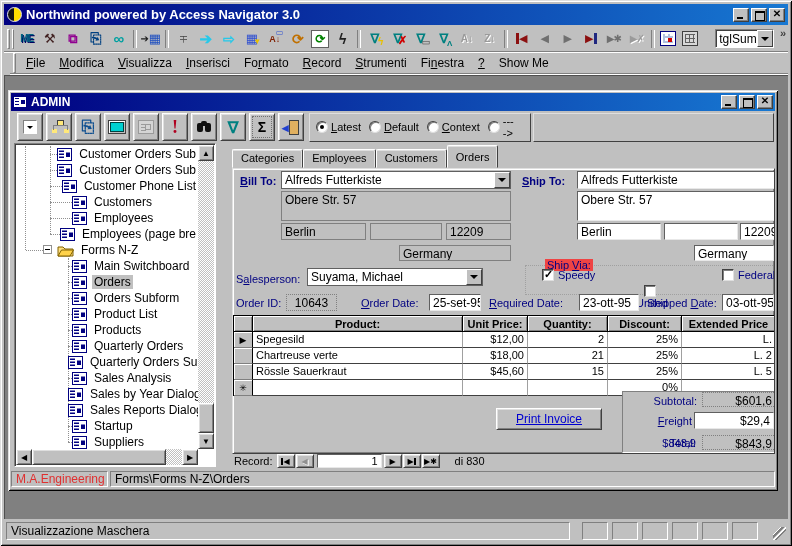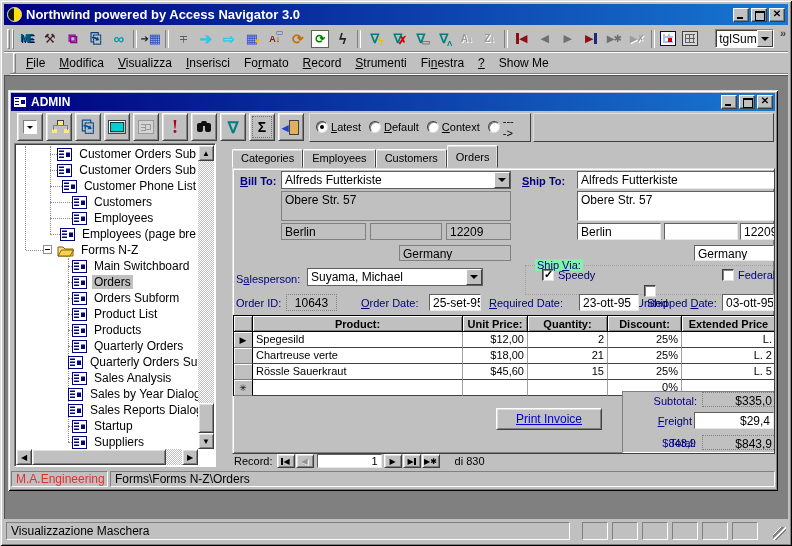--- a/index.html
+++ b/index.html
@@ -630,21 +630,21 @@
             <span class="fld white" style="left:344px;top:22px;width:204px;height:30px">Obere Str. 57</span>
             <span class="fld" style="left:48px;top:54px;width:85px;height:17px">Berlin</span>
             <span class="fld" style="left:137px;top:54px;width:72px;height:17px"></span>
             <span class="fld" style="left:213px;top:54px;width:65px;height:17px">12209</span>
             <span class="fld white" style="left:344px;top:54px;width:84px;height:17px">Berlin</span>
             <span class="fld white" style="left:431px;top:54px;width:74px;height:17px"></span>
             <span class="fld white" style="left:507px;top:54px;width:41px;height:17px">12209</span>
             <span class="fld" style="left:166px;top:76px;width:112px;height:16px">Germany</span>
             <span class="fld white" style="left:461px;top:76px;width:80px;height:16px">Germany</span>
             <span class="groupbox" style="left:292px;top:96px;width:254px;height:30px"></span>
-            <span class="nav-label" style="left:302px;top:90px;background:#86efac;padding:0 2px">Ship <u>V</u>ia:</span>
+            <span class="nav-label" style="left:312px;top:90px;background:#ef4444;padding:0 2px">Ship <u>V</u>ia:</span>
             <span>
               
             <span class="cb checked" style="left: 309px; top: 100px;">
                   <span class="box"></span>
                   <span>Speedy</span>
                 </span><span class="cb" style="left: 403px; top: 116px; flex-direction: column;">
                   <span class="box"></span>
                   <span>United</span>
                 </span><span class="cb" style="left: 489px; top: 100px;">
                   <span class="box"></span>
@@ -706,21 +706,21 @@
                 <span class="c cw1"></span>
                 <span class="c cw2 num"></span>
                 <span class="c cw3 num"></span>
                 <span class="c cw4 num">0%</span>
                 <span class="c cw5 num"></span>
               </div>
             </div>
             <span class="fbtn" style="left:263px;top:239px;width:106px;height:22px">Print Invoice</span>
             <span class="totgroup" style="left:389px;top:222px;width:154px;height:62px"></span>
             <span class="totlabel" style="left:404px;top:226px">Subtotal:</span>
-            <span class="fld dotted num" style="left:469px;top:223px;width:74px;height:15px;text-align:right">$335,0</span>
+            <span class="fld dotted num" style="left:469px;top:223px;width:74px;height:15px;text-align:right">$601,6</span>
             <span class="totlabel" style="left:399px;top:246px"><u>F</u>reight</span>
             <span class="fld white num" style="left:461px;top:243px;width:80px;height:17px;text-align:right">$29,4</span>
             <span class="totlabel" style="left:403px;top:268px">$843,9</span>
             <span class="totlabel" style="left:403px;top:268px">Total:</span>
             <span class="fld dotted num" style="left:469px;top:266px;width:74px;height:15px;text-align:right">$843,9</span>
           </div>
           <div class="recnav">
             <span class="rlabel">Record:</span>
             <span class="rnb"><span class="bar"></span>◀</span>
             <span class="rnb dis">◀</span>

